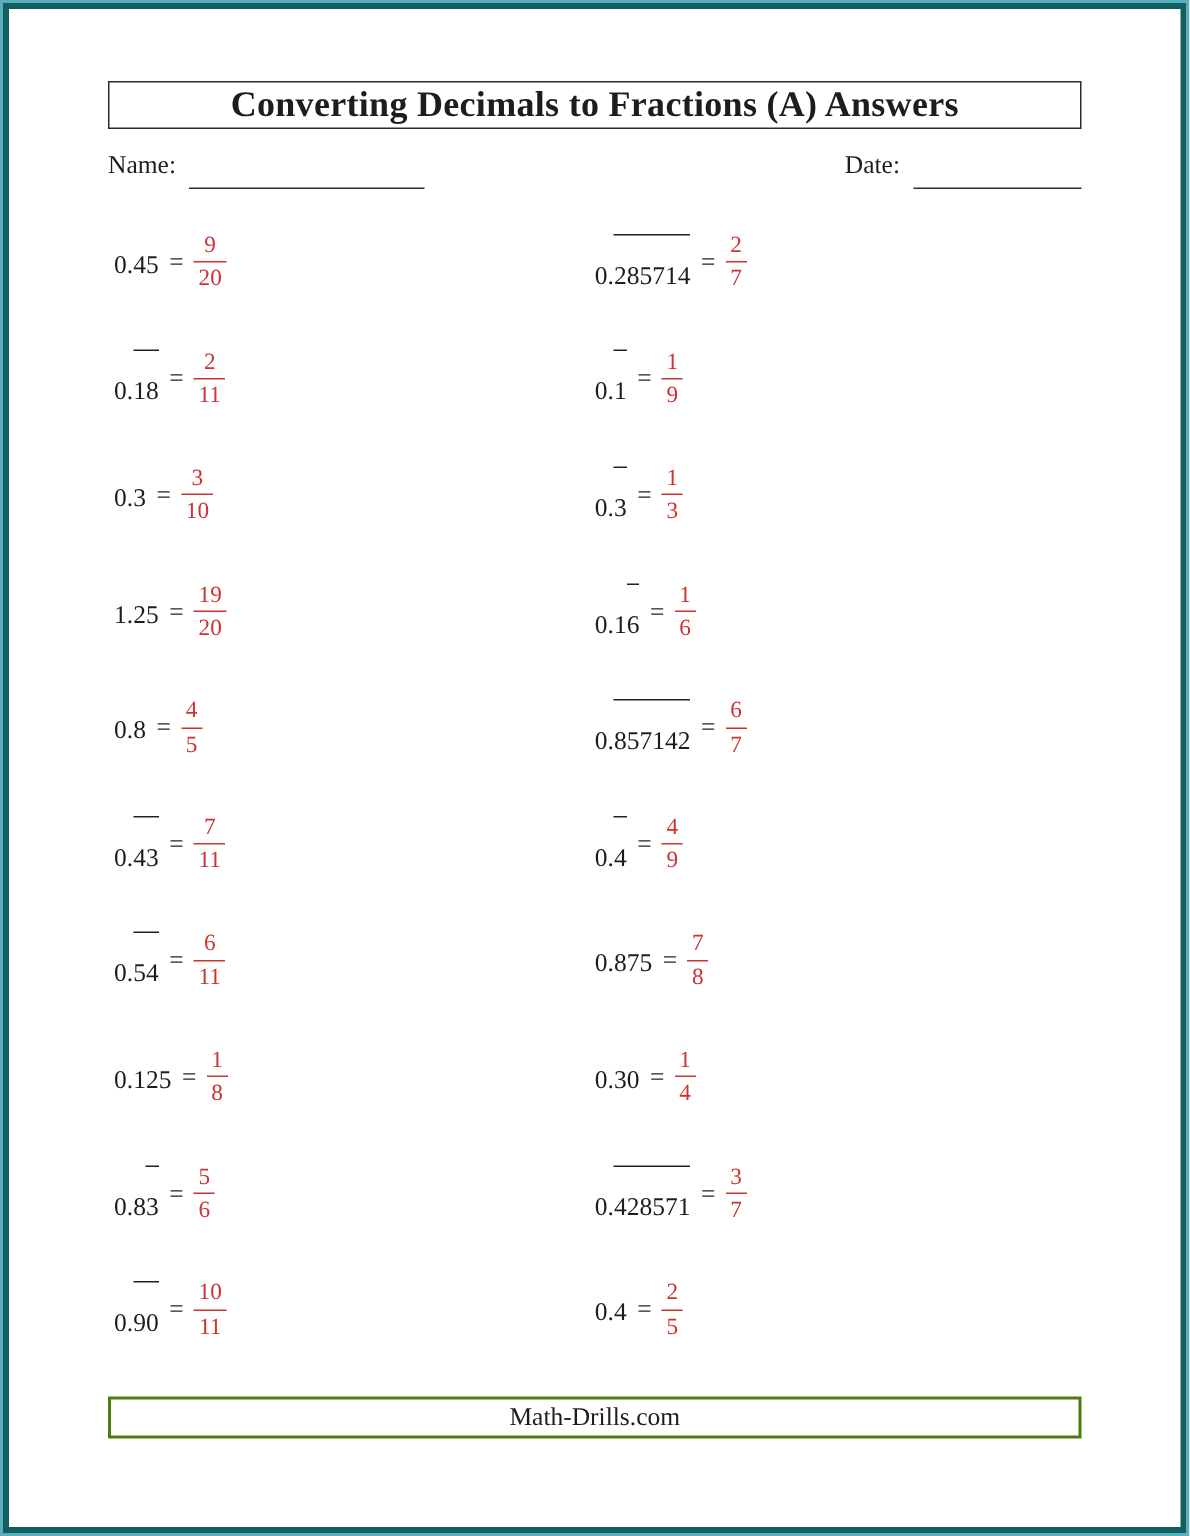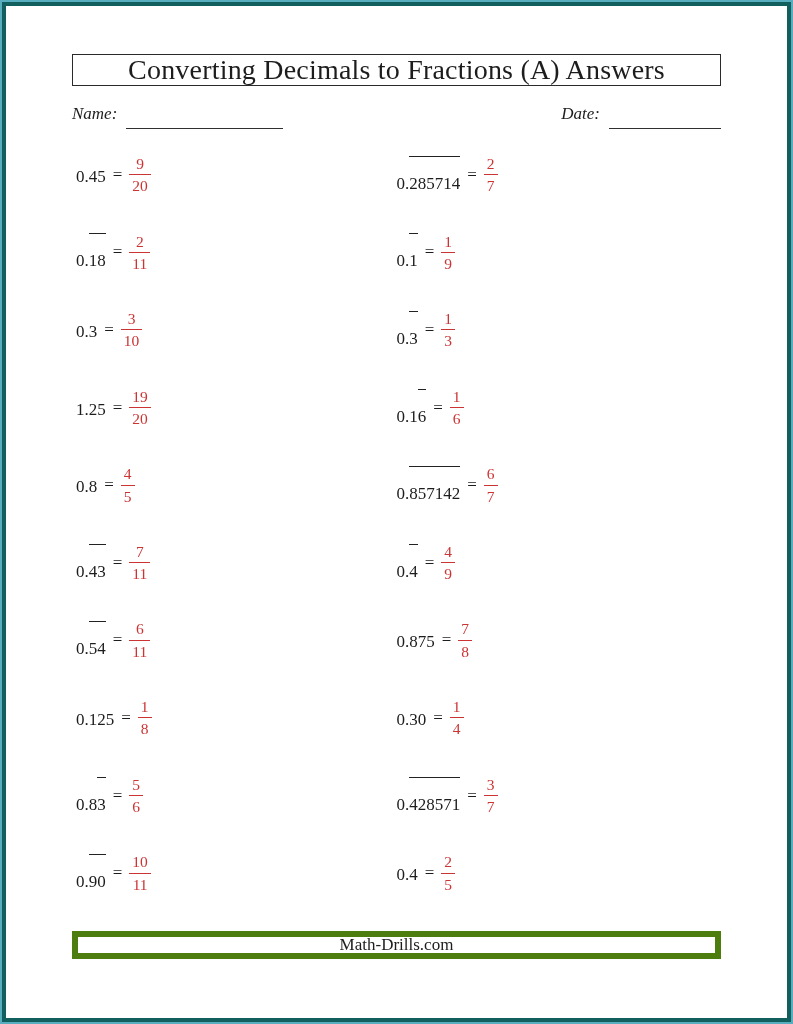--- a/index.html
+++ b/index.html
@@ -25,28 +25,27 @@
     border:4px solid var(--border-inner);
     background:#fff;
     padding:48px 66px 0 66px;
   }
   .title-box{
     border:1px solid #2a2a2a;
     height:32px;
     display:flex;align-items:center;justify-content:center;
   }
   .title-box h1{
-    font-size:28px;font-weight:normal;letter-spacing:.2px;
+    font-size:24px;font-weight:bold;letter-spacing:.2px;
     line-height:1;white-space:nowrap;
   }
   .name-date-row{
     margin-top:14px;height:28px;
-    display:flex;align-items:center;
+    display:flex;align-items:flex-start;
     font-size:17px;
-    font-style:italic;
   }
   .blank{
     display:inline-block;
     border-bottom:1.4px solid #2f2f2f;
     height:22px;
     transform:translateY(4px);
     margin-left:9px;
   }
   .name-blank{width:157px;}
   .date-blank{width:112px;}
@@ -81,21 +80,21 @@
     display:inline-flex;flex-direction:column;
     text-align:center;
     color:var(--red);
     font-size:15.5px;
     line-height:1.25;
   }
   .frac .num{border-bottom:1.5px solid var(--red);padding:0 3px 1px 3px;}
   .frac .den{padding:1px 3px 0 3px;}
   .footer-box{
     margin-top:19px;
-    border:6px solid #4d7c0f;
+    border:2px solid #4d7c0f;
     height:28px;
     display:flex;align-items:center;justify-content:center;
     font-size:17px;
   }
 </style>
 </head>
 <body>
 
 <div class="frame">
   <div class="sheet">

